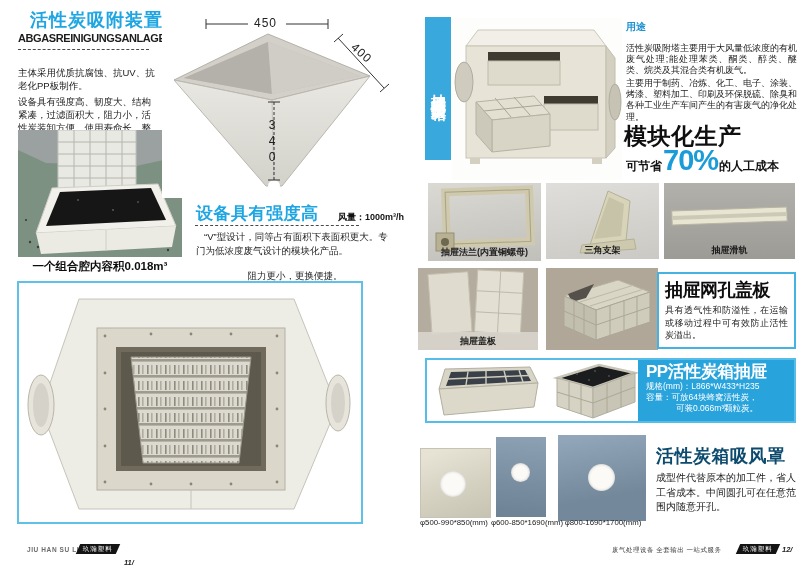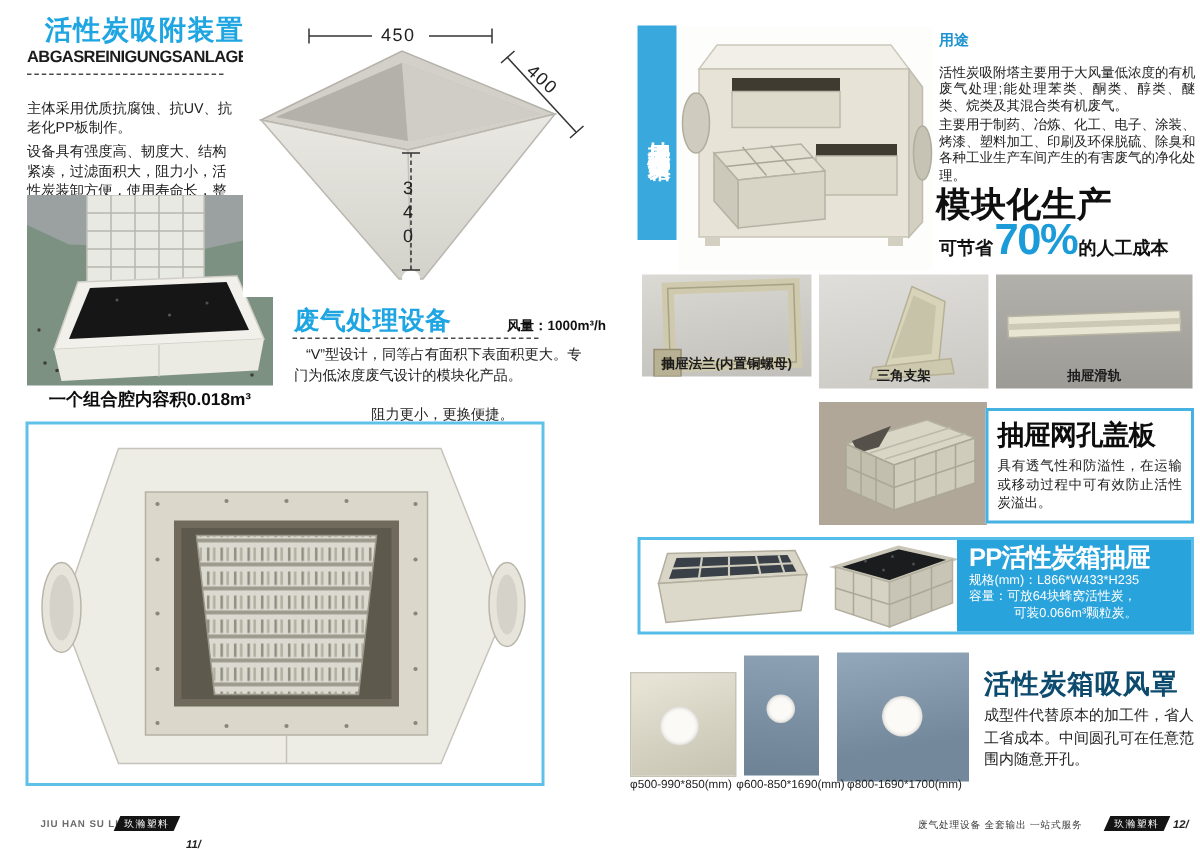--- a/index.html
+++ b/index.html
@@ -47,21 +47,21 @@
   .use-p{width:171px;font-size:9px;line-height:11.2px;color:#222;text-align:justify;}
   .use-p1{left:626px;top:34px;}
   .use-p2{left:626px;top:69px;}
   .mod-head{left:624px;top:121px;font-size:23px;font-weight:bold;color:#0f0f0f;letter-spacing:0.5px;}
   .save-line{left:626px;top:144px;height:36px;display:flex;align-items:baseline;}
   .save-pre,.save-suf{font-size:12px;font-weight:bold;color:#111;}
   .save-val{font-size:29px;font-weight:bold;color:#1b9cd9;letter-spacing:-1px;padding:0 1px;}
   
   .ppic{overflow:hidden;}
   .ppic .cap{position:absolute;left:0;right:0;bottom:2px;text-align:center;font-size:9px;font-weight:bold;color:#1c1c1c;white-space:nowrap;}
-  .pa{left:428px;top:183px;width:113px;height:68px;background:linear-gradient(170deg,#dbd9d4,#c1bfba);}
+  .pa{left:428px;top:183px;width:113px;height:78px;background:linear-gradient(170deg,#dbd9d4,#c1bfba);}
   .pb{left:546px;top:183px;width:113px;height:76px;background:linear-gradient(170deg,#e0deda,#cbc9c4);}
   .pc{left:664px;top:183px;width:131px;height:76px;background:linear-gradient(180deg,#b2b0ab,#9d9b96);}
   
   .pd{left:418px;top:268px;width:120px;height:82px;background:#b4ac9e;}
   .pe{left:546px;top:268px;width:112px;height:82px;background:#b0a799;}
   .boxF{left:657px;top:272px;width:139px;height:77px;background:#fff;border:2px solid #45b2e2;box-sizing:border-box;}
   .boxF .t{margin:4px 6px 1px;font-size:18px;font-weight:bold;color:#0d0d0d;letter-spacing:-0.5px;white-space:nowrap;}
   .boxF .b{margin:2px 6px;font-size:9px;line-height:12.5px;color:#222;text-align:justify;}
   
   .row3{left:425px;top:358px;width:371px;height:65px;border:2px solid #55bde8;box-sizing:border-box;background:#fff;}
@@ -152,21 +152,21 @@
       <circle cx="112" cy="176" r="6" fill="#ffffff"></circle>
       <line x1="112" y1="92" x2="112" y2="170" stroke="#333" stroke-dasharray="3,2"></line>
       <line x1="106" y1="92" x2="118" y2="92" stroke="#333"></line>
       <line x1="106" y1="170" x2="118" y2="170" stroke="#333"></line>
     </svg>
     <div class="abs dim dim-top">450</div>
     <div class="abs dim dim-side">400</div>
     <div class="abs dim dim-height">340</div>
   </div>
 
-  <div class="abs ridge-title">废气处理设备</div>
+  <div class="abs ridge-title">设备具有强度高</div>
   <div class="abs ridge-air">风量：1000m³/h</div>
   <div class="abs dashline ridge-dash"></div>
   <div class="abs ridge-b1">“V”型设计，同等占有面积下表面积更大。专门为低浓度废气设计的模块化产品。</div>
   <div class="abs ridge-b2">阻力更小，更换便捷。</div>
 
   <div class="abs big-photo">
     <svg width="342" height="239" viewBox="0 0 342 239">
       <defs>
         <pattern id="slats" width="9" height="16" patternUnits="userSpaceOnUse">
           <rect width="9" height="16" fill="#dcdad0"></rect>
@@ -271,20 +271,35 @@
   <div class="abs ppic pc">
     <svg width="131" height="76" viewBox="0 0 131 76">
       <g transform="rotate(-2 65 34)">
         <rect x="8" y="26" width="115" height="14" fill="#e9e5d3" stroke="#b9b5a3"></rect>
         <rect x="8" y="31" width="115" height="4" fill="#cdc9b7"></rect>
       </g>
     </svg>
     <div class="cap">抽屉滑轨</div>
   </div>
 
+  <div class="abs ppic pd">
+    <svg width="120" height="82" viewBox="0 0 120 82">
+      <g transform="rotate(-4 32 36)">
+          <rect x="12" y="5" width="40" height="60" fill="#dfdccf" stroke="#c2bfb0"></rect>
+        </g>
+      <g transform="rotate(3 80 36)">
+        <rect x="58" y="3" width="46" height="62" fill="#e3e0d3" stroke="#c2bfb0"></rect>
+        <line x1="81" y1="3" x2="81" y2="65" stroke="#bcb9aa"></line>
+        <line x1="58" y1="24" x2="104" y2="24" stroke="#bcb9aa"></line>
+        <line x1="58" y1="45" x2="104" y2="45" stroke="#bcb9aa"></line>
+      </g>
+      <rect x="0" y="64" width="120" height="18" fill="#d8d5cc" opacity="0.9"></rect>
+    </svg>
+    <div class="cap">抽屉盖板</div>
+  </div>
   <div class="abs ppic pe">
     <svg width="112" height="82" viewBox="0 0 112 82">
       <polygon points="18,28 72,12 104,24 50,42" fill="#d9d6c5" stroke="#b5b2a3"></polygon>
       <polygon points="22,26 48,16 40,30 26,34" fill="#55514a"></polygon>
       <g stroke="#bcb9aa" stroke-width="1">
         <line x1="34" y1="34" x2="88" y2="17"></line>
           <line x1="44" y1="38" x2="98" y2="21"></line>
       </g>
       <polygon points="50,42 104,24 104,54 50,72" fill="#cfccbb" stroke="#aaa795"></polygon>
       <polygon points="18,28 50,42 50,72 18,58" fill="#c2bfae" stroke="#aaa795"></polygon>

